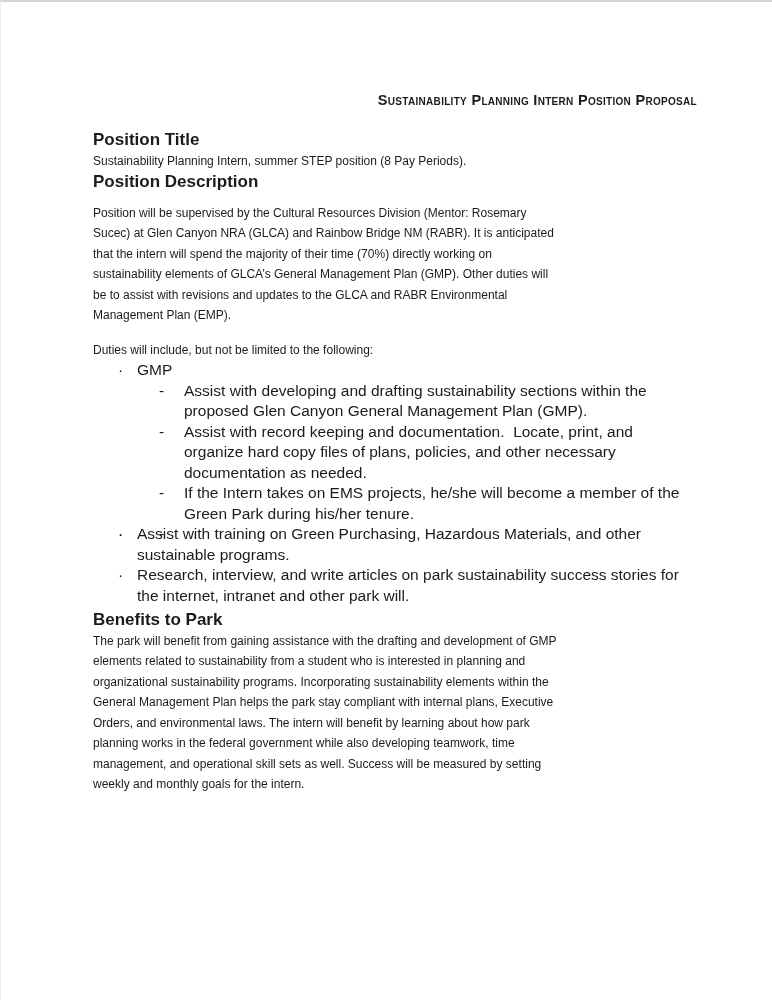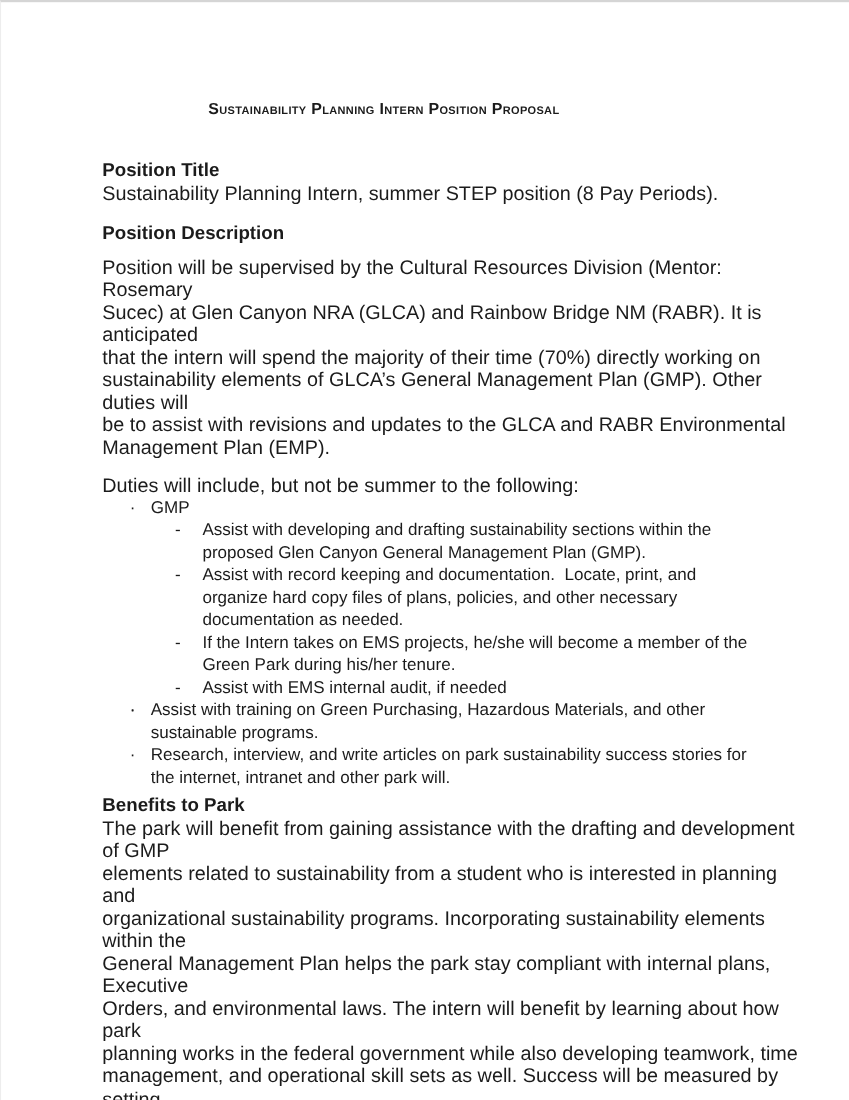--- a/index.html
+++ b/index.html
@@ -16,40 +16,40 @@
     border-top: 2px solid #d5d5d5;
     border-left: 1px solid #ededed;
     padding: 89px 0 0 92px;
     font-family: "Liberation Sans", "DejaVu Sans", sans-serif;
     color: #1b1b1b;
     overflow: hidden;
   }
   .doc-title {
     width: 696px;
     margin-left: -92px;
-    text-align: center;
+    text-align: right;
     font-size: 14.5px;
     line-height: 18px;
     font-weight: bold;
     font-variant: small-caps;
     letter-spacing: 0.3px;
-    margin-bottom: 36px;
+    margin-bottom: 21px;
   }
   .heading {
     font-size: 17px;
     line-height: 20.5px;
     font-weight: bold;
   }
   .para {
-    font-size: 18px;
+    font-size: 12px;
     line-height: 20.5px;
     white-space: pre-wrap;
     width: 640px;
   }
-  .m-desc     { margin-top: 16px; }
+  .m-desc     { margin-top: 1px; }
   .m-para1    { margin-top: 10px; }
   .m-duties   { margin-top: 14px; }
   .m-benefits { margin-top: 4px; }
 
   ul.l1, ul.l2 {
     list-style: none;
     margin: 0;
     padding: 0;
     font-size: 15.5px;
     line-height: 20.5px;
@@ -90,21 +90,21 @@
   <div class="para">Sustainability Planning Intern, summer STEP position (8 Pay Periods).</div>
 
   <div class="heading m-desc">Position Description</div>
   <div class="para m-para1">Position will be supervised by the Cultural Resources Division (Mentor: Rosemary
 Sucec) at Glen Canyon NRA (GLCA) and Rainbow Bridge NM (RABR). It is anticipated
 that the intern will spend the majority of their time (70%) directly working on
 sustainability elements of GLCA’s General Management Plan (GMP). Other duties will
 be to assist with revisions and updates to the GLCA and RABR Environmental
 Management Plan (EMP).</div>
 
-  <div class="para m-duties">Duties will include, but not be summer to the following:</div>
+  <div class="para m-duties">Duties will include, but not be limited to the following:</div>
 
   <ul class="l1">
     <li>
       <span class="mk">·</span>
       <span class="li-text">GMP</span>
       <ul class="l2">
         <li>
           <span class="mk">-</span>
           <span class="li-text">Assist with developing and drafting sustainability sections within the
 proposed Glen Canyon General Management Plan (GMP).</span>
@@ -115,21 +115,20 @@
 organize hard copy files of plans, policies, and other necessary
 documentation as needed.</span>
         </li>
         <li>
           <span class="mk">-</span>
           <span class="li-text">If the Intern takes on EMS projects, he/she will become a member of the
 Green Park during his/her tenure.</span>
         </li>
         <li>
           <span class="mk">-</span>
-          <span class="li-text">Assist with EMS internal audit, if needed</span>
         </li>
       </ul>
     </li>
     <li>
       <span class="mk">·</span>
     </li>
     <li>
       <span class="mk">·</span>
       <span class="li-text">Assist with training on Green Purchasing, Hazardous Materials, and other
 sustainable programs.</span>

